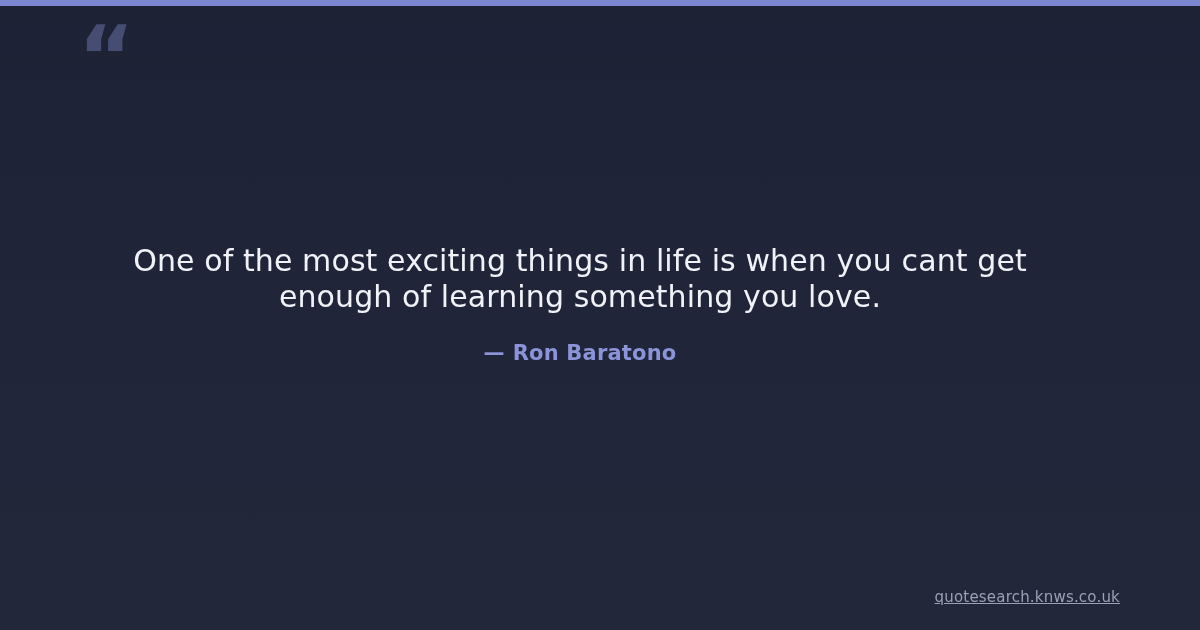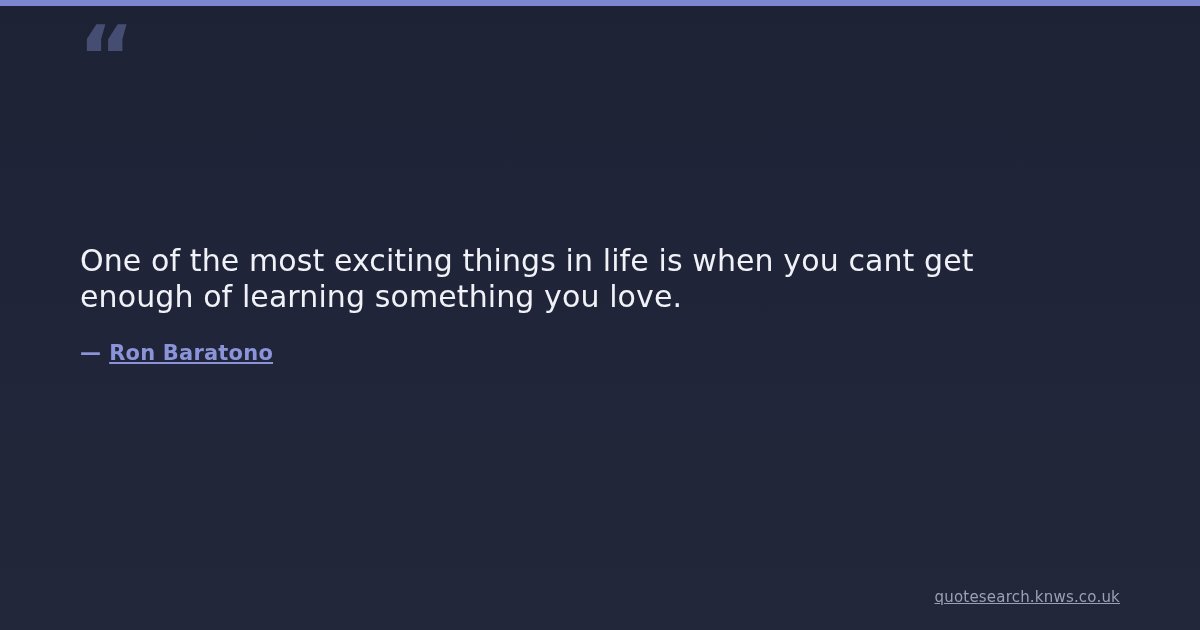--- a/index.html
+++ b/index.html
@@ -44,20 +44,21 @@
     color: #454d73;
     letter-spacing: -2px;
     user-select: none;
   }
 
   .quote-body {
     position: absolute;
     left: 80px;
     top: 243px;
     width: 1000px;
+    text-align: center;
   }
 
   .quote-text {
     margin: 0;
     font-family: "DejaVu Sans", sans-serif;
     font-size: 30px;
     font-weight: 400;
     line-height: 36px;
     color: #f0f2f7;
     letter-spacing: 0.1px;
@@ -65,21 +66,20 @@
 
   .attribution {
     margin: 0;
     margin-top: 25px;
     font-family: "DejaVu Sans", sans-serif;
     font-size: 21px;
     font-weight: 700;
     line-height: 26px;
     color: #8b94d8;
     letter-spacing: 0.2px;
-    text-decoration: underline;
   }
 
   .attribution .dash {
     display: inline-block;
     margin-right: 8px;
   }
 
   .site-footer {
     position: absolute;
     right: 80px;

